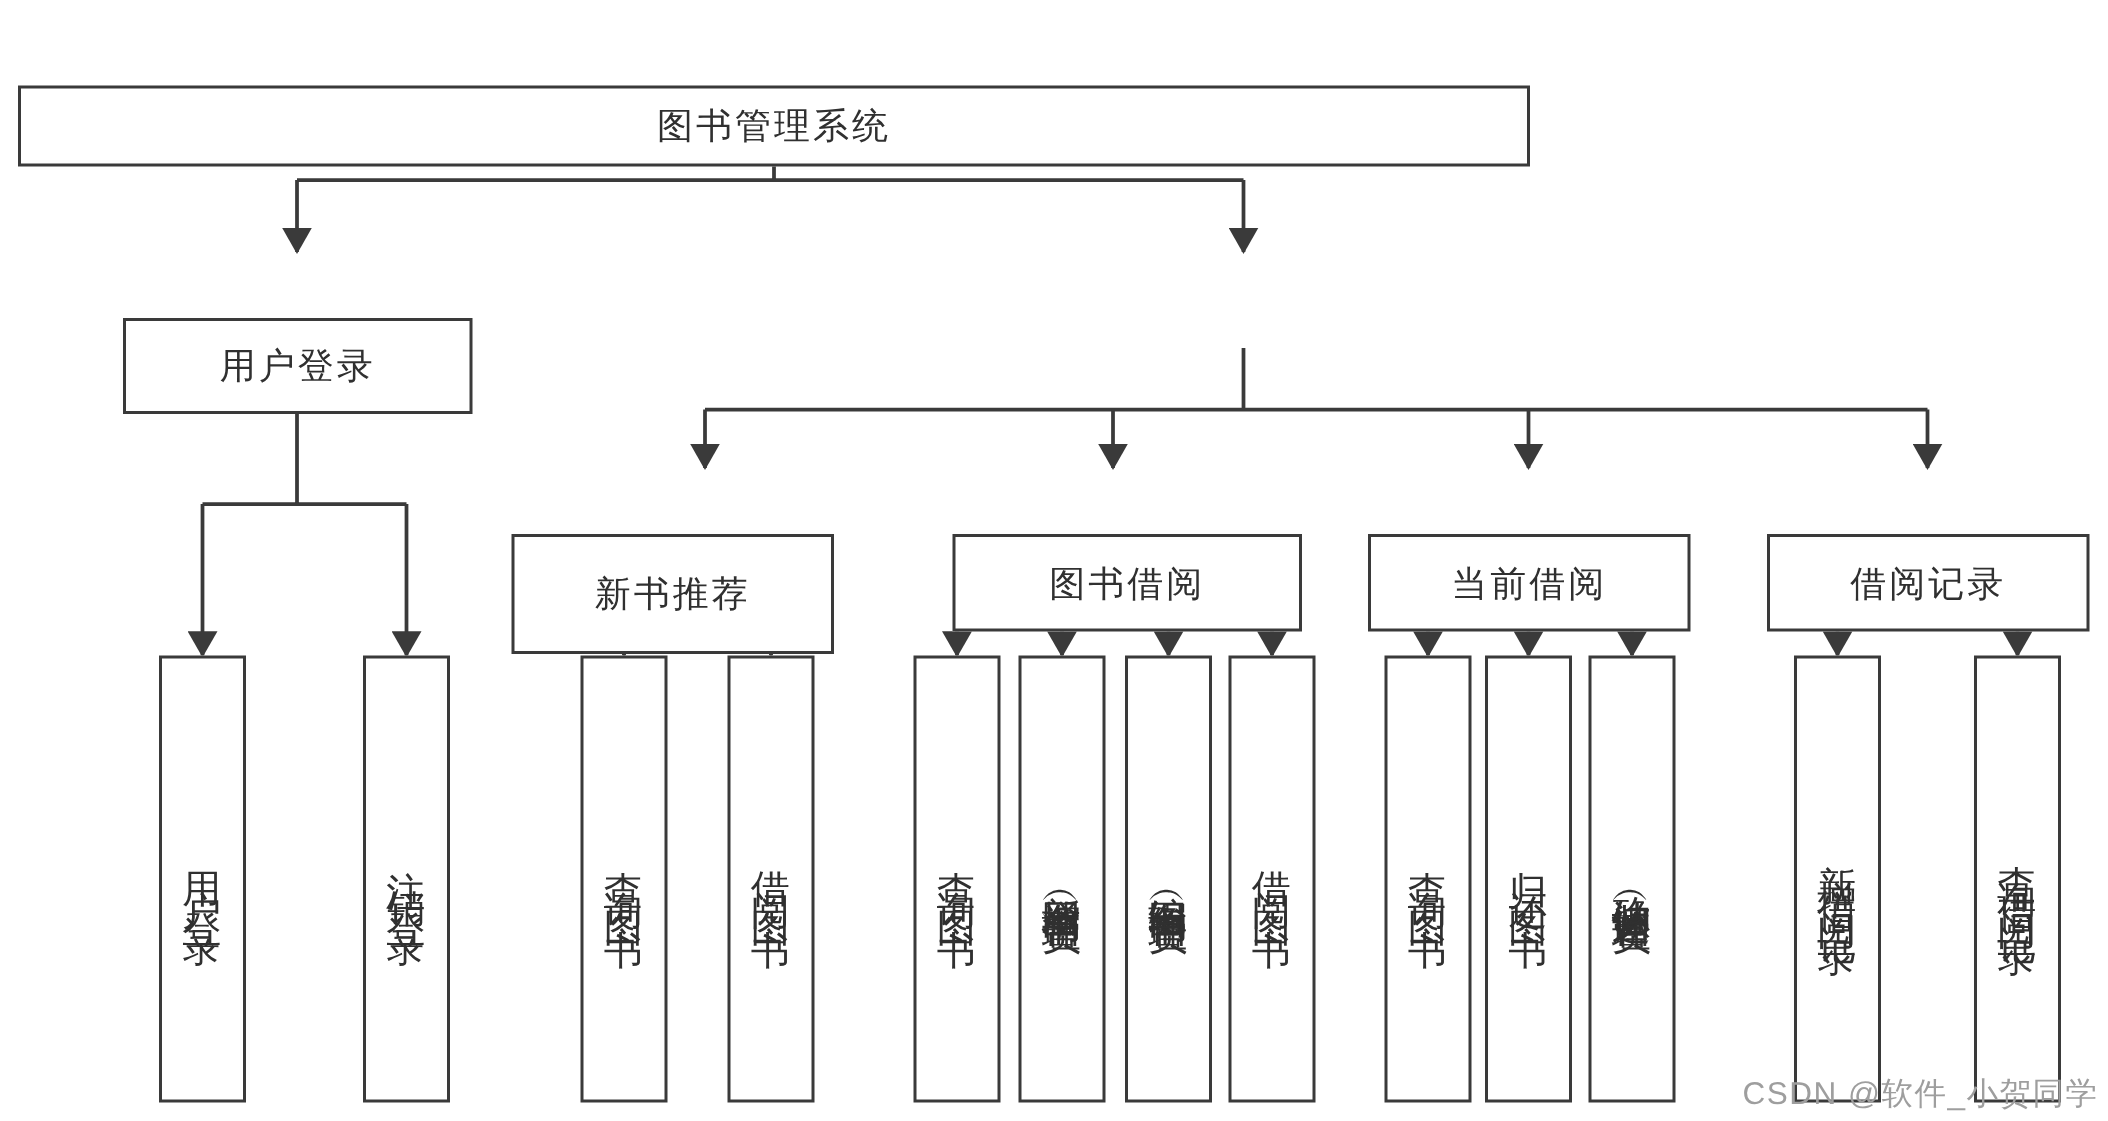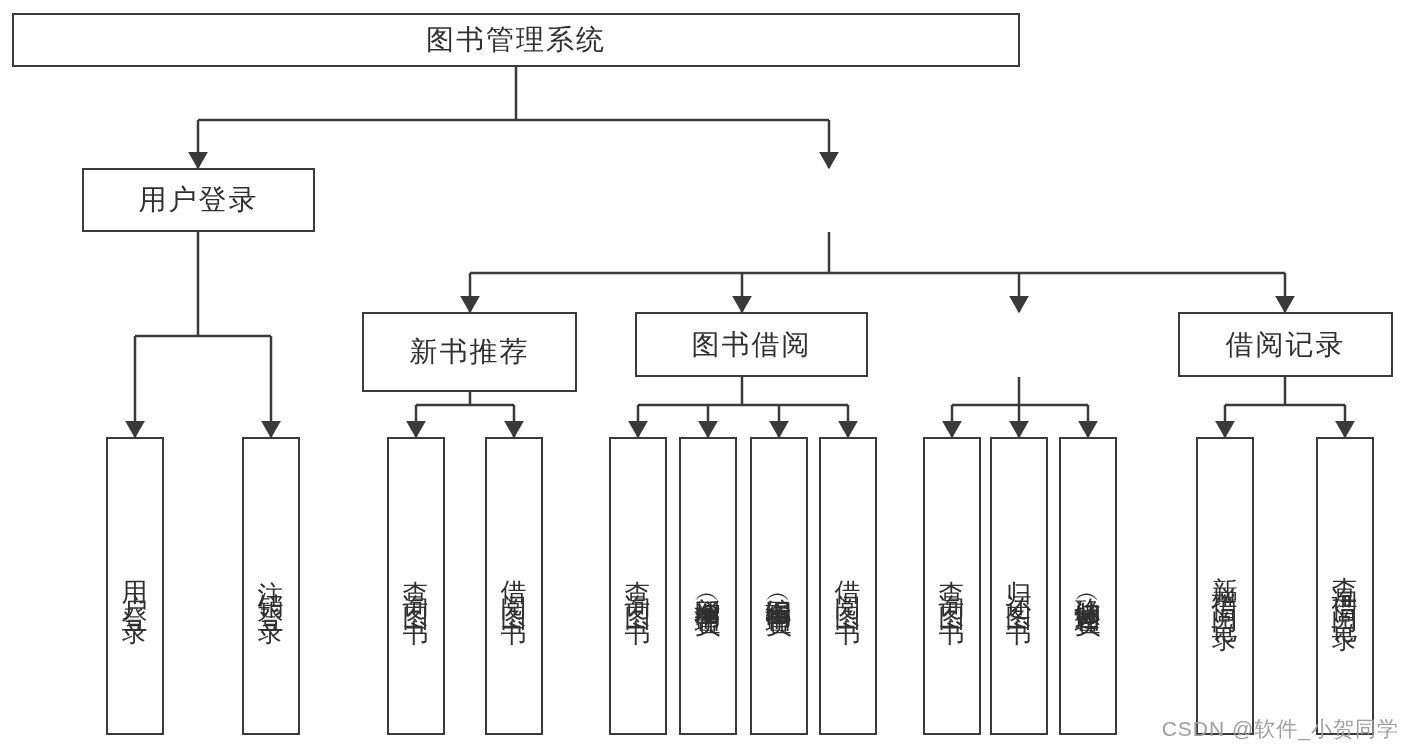--- a/index.html
+++ b/index.html
@@ -1,21 +1,21 @@
 <!DOCTYPE html>
 <html><head>
 <meta charset="utf-8">
 <style>
   html,body{margin:0;padding:0;background:#fff;}
   .stage{position:relative;width:1405px;height:747px;background:#ffffff;
          font-family:"Liberation Sans",sans-serif;color:#303030;overflow:hidden;}
   .wires{position:absolute;left:0;top:0;pointer-events:none;}
   .box{position:absolute;background:#ffffff;border:2px solid #3a3a3a;box-sizing:border-box;
        display:flex;align-items:center;justify-content:center;text-align:center;}
-  .hbox{font-size:28px;letter-spacing:2px;}
+  .hbox{font-size:24px;letter-spacing:2px;margin-top:44px;}
   .leaf{top:437px;width:58px;height:298px;}
   .vtext{writing-mode:vertical-rl;text-orientation:mixed;font-size:26px;line-height:1;}
   .watermark{position:absolute;right:6px;bottom:4px;font-size:21px;color:#9e9e9e;letter-spacing:1px;text-align:right;}
 </style>
 </head>
 <body>
 
 <div class="stage">
 
   <svg class="wires" width="1405" height="747" viewBox="0 0 1405 747">
@@ -58,22 +58,23 @@
       <path d="M1285,377 V405 M1225,405 H1345"></path>
       <path d="M1225,405 V437" marker-end="url(#arrow)"></path>
       <path d="M1345,405 V437" marker-end="url(#arrow)"></path>
     </g>
   </svg>
 
   <div class="box hbox" style="left:12px;top:13px;width:1008px;height:54px">图书管理系统</div>
 
   <div class="box hbox" style="left:82px;top:168px;width:233px;height:64px">用户登录</div>
 
-  <div class="box hbox" style="left:362px;top:312px;width:215px;height:80px">新书推荐</div>
+  <div class="box hbox" style="left:341px;top:312px;width:215px;height:80px">新书推荐</div>
   <div class="box hbox" style="left:635px;top:312px;width:233px;height:65px">图书借阅</div>
+  <div class="box hbox" style="left:912px;top:312px;width:215px;height:65px">当前借阅</div>
   <div class="box hbox" style="left:1178px;top:312px;width:215px;height:65px">借阅记录</div>
 
   <div class="box leaf" style="left:106px">
     <span class="vtext" style="letter-spacing: 13px;">用户登录</span>
   </div>
   <div class="box leaf" style="left:242px">
     <span class="vtext" style="letter-spacing: 13px;">注销登录</span>
   </div>
 
   <div class="box leaf" style="left:387px">

